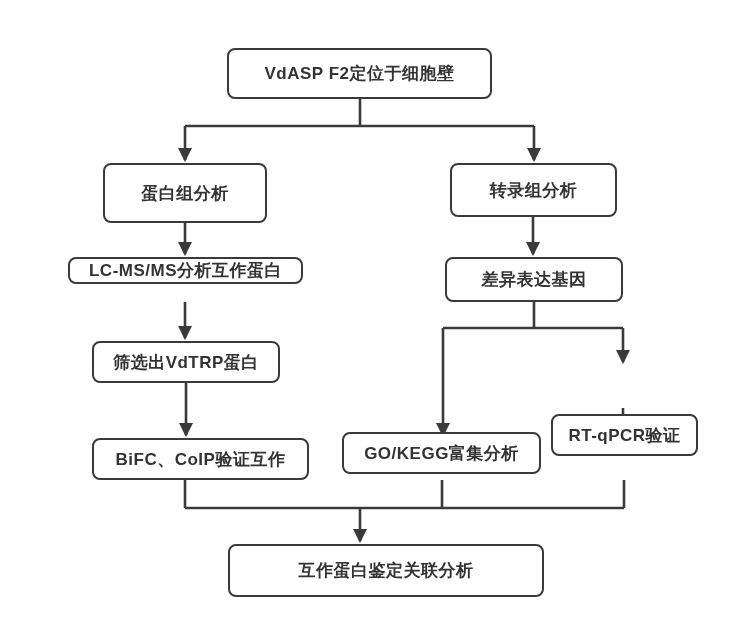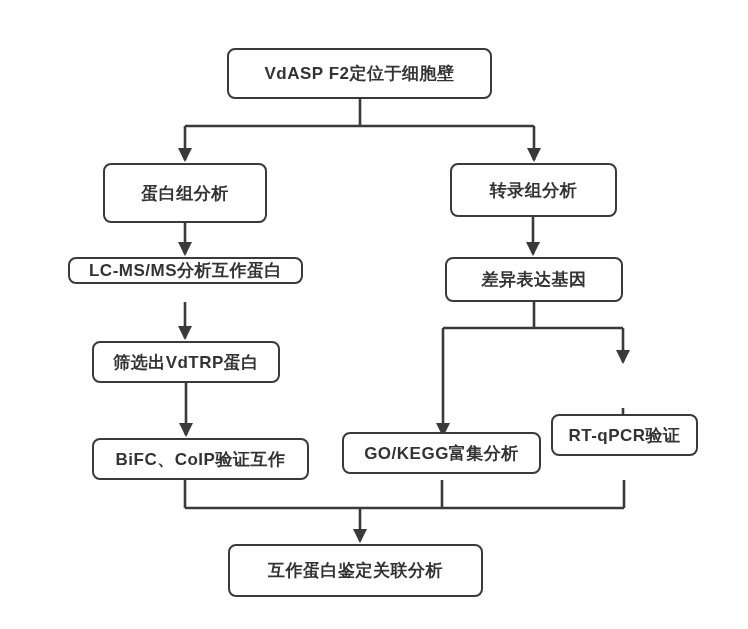--- a/index.html
+++ b/index.html
@@ -87,15 +87,15 @@
 
   <div class="node" style="left:92px;  top:341px; width:188px; height:42px;">筛选出VdTRP蛋白</div>
 
 
   <div class="node" style="left:76px;  top:438px; width:217px; height:42px;margin-left:16px;">BiFC、CoIP验证互作</div>
 
   <div class="node" style="left:342px; top:432px; width:199px; height:42px;">GO/KEGG富集分析</div>
 
   <div class="node" style="left:551px; top:414px; width:147px; height:42px;">RT-qPCR验证</div>
 
-  <div class="node" style="left:228px; top:544px; width:255px; height:53px;">互作蛋白鉴定关联分析</div>
+  <div class="node" style="left:228px; top:544px; width:316px; height:53px;">互作蛋白鉴定关联分析</div>
 
 </div>
 
 </body></html>

